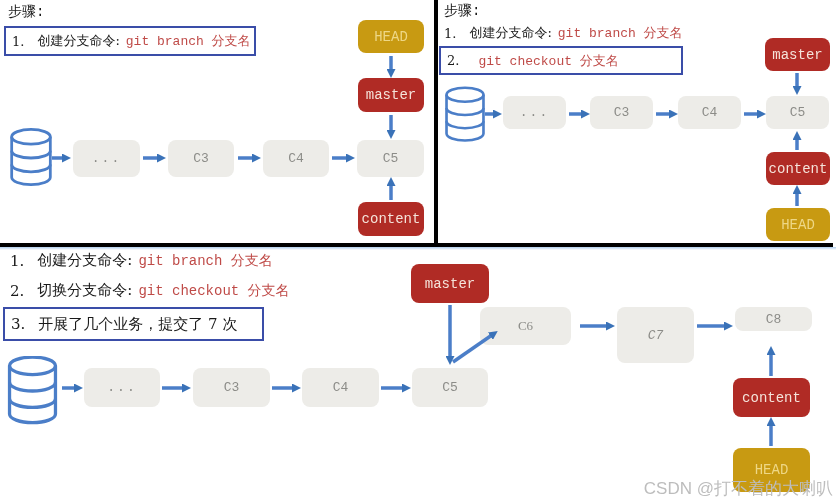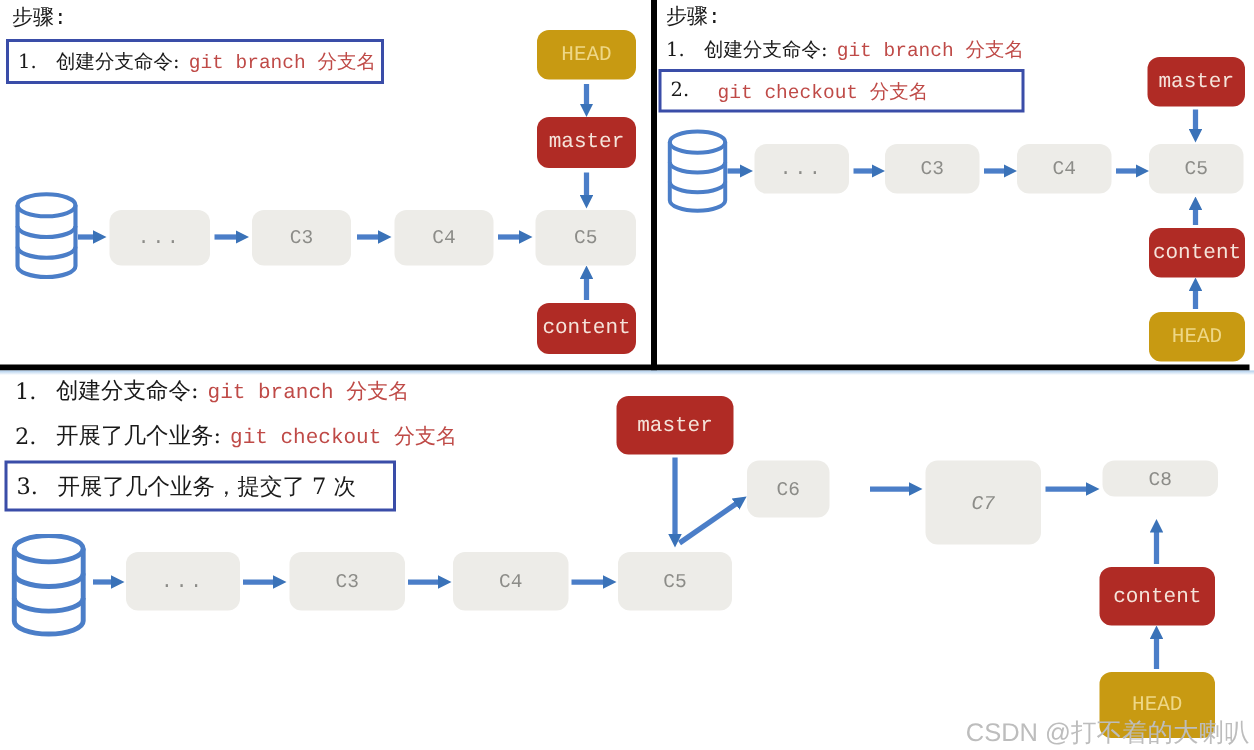--- a/index.html
+++ b/index.html
@@ -101,37 +101,37 @@
   <div class="abs rnode" style="left:766px;top:152px;width:64px;height:33px;">content</div>
   <div class="abs ynode" style="left:766px;top:208px;width:64px;height:33px;">HEAD</div>
 
   <div class="abs step-line p3text" style="left:10px;top:251px;">
     <span class="num">1.</span>
     <span class="zh">创建分支命令:</span>
     <span class="cmd">git branch 分支名</span>
   </div>
   <div class="abs step-line p3text" style="left:10px;top:281px;">
     <span class="num">2.</span>
-    <span class="zh">开展了几个业务:</span>
+    <span class="zh">切换分支命令:</span>
     <span class="cmd">git checkout 分支名</span>
   </div>
   <div class="abs step-line p3text step-box" style="left:3px;top:307px;width:261px;height:34px;">
     <span class="num">3.</span>
     <span class="zh">开展了几个业务，提交了 7 次</span>
   </div>
 
   <svg class="abs dbicon" style="left:5px;top:356px;" width="55" height="70" viewBox="0 0 50 64">
     <ellipse cx="25" cy="9" rx="21" ry="8"></ellipse>
     <path d="M4,9 V53 a21,8 0 0 0 42,0 V9"></path>
     <path d="M4,24 a21,8 0 0 0 42,0"></path>
     <path d="M4,39 a21,8 0 0 0 42,0"></path>
   </svg>
 
   <div class="abs rnode" style="left:411px;top:264px;width:78px;height:39px;">master</div>
-  <div class="abs gnode" style="left:498px;top:307px;width:55px;height:38px;">C6</div>
+  <div class="abs gnode" style="left:480px;top:307px;width:91px;height:38px;font-family:Liberation Serif, serif;">C6</div>
   <div class="abs gnode" style="left:617px;top:307px;width:77px;height:56px;font-style:italic;">C7</div>
   <div class="abs gnode" style="left:735px;top:307px;width:77px;height:24px;">C8</div>
   <div class="abs gnode" style="left:84px;top:368px;width:76px;height:39px;letter-spacing:2px;">...</div>
   <div class="abs gnode" style="left:193px;top:368px;width:77px;height:39px;">C3</div>
   <div class="abs gnode" style="left:302px;top:368px;width:77px;height:39px;">C4</div>
   <div class="abs gnode" style="left:412px;top:368px;width:76px;height:39px;">C5</div>
   <div class="abs rnode" style="left:733px;top:378px;width:77px;height:39px;">content</div>
   <div class="abs ynode" style="left:733px;top:448px;width:77px;height:44px;">HEAD</div>
 
   <svg id="arrows">

